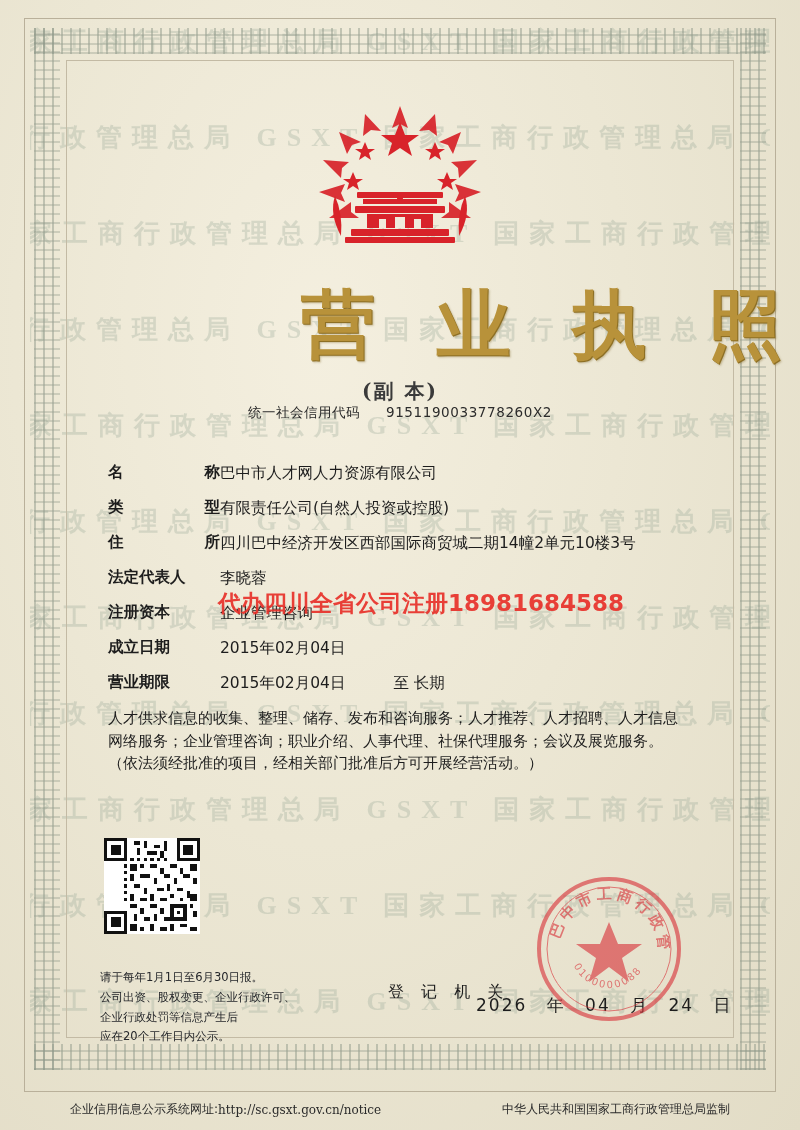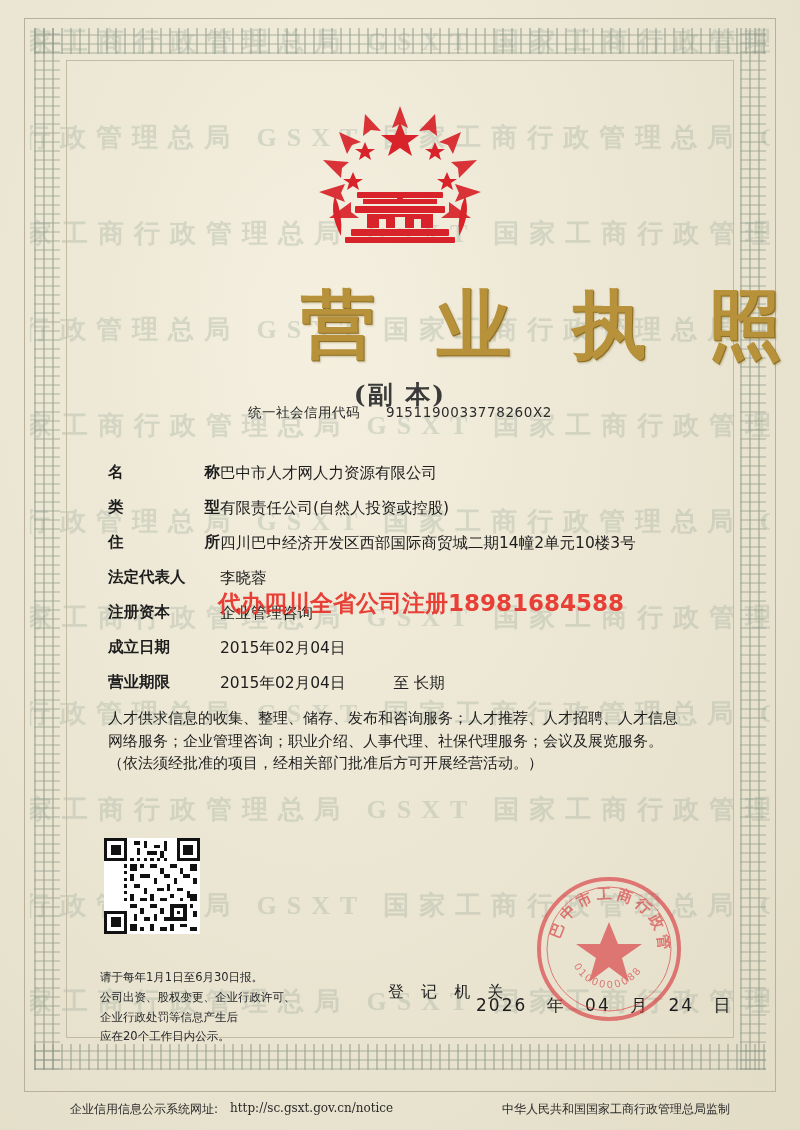--- a/index.html
+++ b/index.html
@@ -58,21 +58,21 @@
   .title{
     position:absolute;left:0;right:0;top:276px;text-align:right;
     font-family:"DejaVu Serif","Liberation Serif",serif;
     font-weight:bold;color:#b8923a;
     font-size:74px;letter-spacing:18px;
     text-shadow:1px 1px 0 #8d6f24, 2px 2px 2px rgba(120,95,30,.35);
   }
   .subtitle{
     position:absolute;left:0;right:0;top:378px;text-align:center;
     font-family:"DejaVu Serif","Liberation Serif",serif;
-    font-weight:bold;color:#3a3a3a;font-size:25px;letter-spacing:2px;
+    font-weight:bold;color:#3a3a3a;font-size:20px;letter-spacing:2px;
   }
   .code-line{
     position:absolute;left:0;right:0;top:404px;text-align:center;
     font-size:13.5px;color:#2b2b2b;letter-spacing:.5px;
   }
   .code-line .code-val{margin-left:26px;letter-spacing:.6px;}
 
   
   .fields{
     position:absolute;left:108px;top:462px;width:570px;
@@ -122,21 +122,21 @@
   .seal{
     position:absolute;left:534px;top:874px;width:150px;height:150px;
   }
 
   .footer{
     position:absolute;left:70px;right:70px;bottom:12px;
     display:flex;justify-content:space-between;align-items:baseline;
     font-size:12px;color:#2a2a2a;
   }
   .footer .url{font-family:"DejaVu Serif","Liberation Serif",serif;}
-  .footer-left{display:flex;align-items:flex-start;gap:12px;}
+  .footer-left{display:flex;align-items:center;gap:0;}
 </style>
 </head>
 <body>
 
 <div class="page">
 
   <div class="watermark-layer" id="wm">
       <div class="wm-row" style="top: 0px; left: -40px;">国家工商行政管理总局 GSXT  国家工商行政管理总局 GSXT  国家工商行政管理总局 GSXT  国家工商行政管理总局 GSXT  </div>
       <div class="wm-row" style="top: 96px; left: -150px;">国家工商行政管理总局 GSXT  国家工商行政管理总局 GSXT  国家工商行政管理总局 GSXT  国家工商行政管理总局 GSXT  </div>
       <div class="wm-row" style="top: 192px; left: -40px;">国家工商行政管理总局 GSXT  国家工商行政管理总局 GSXT  国家工商行政管理总局 GSXT  国家工商行政管理总局 GSXT  </div>

